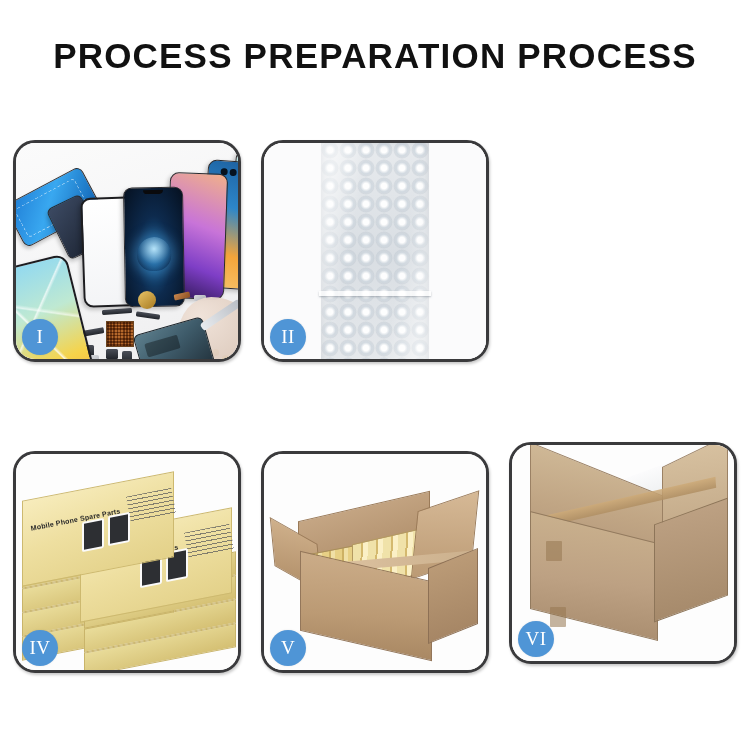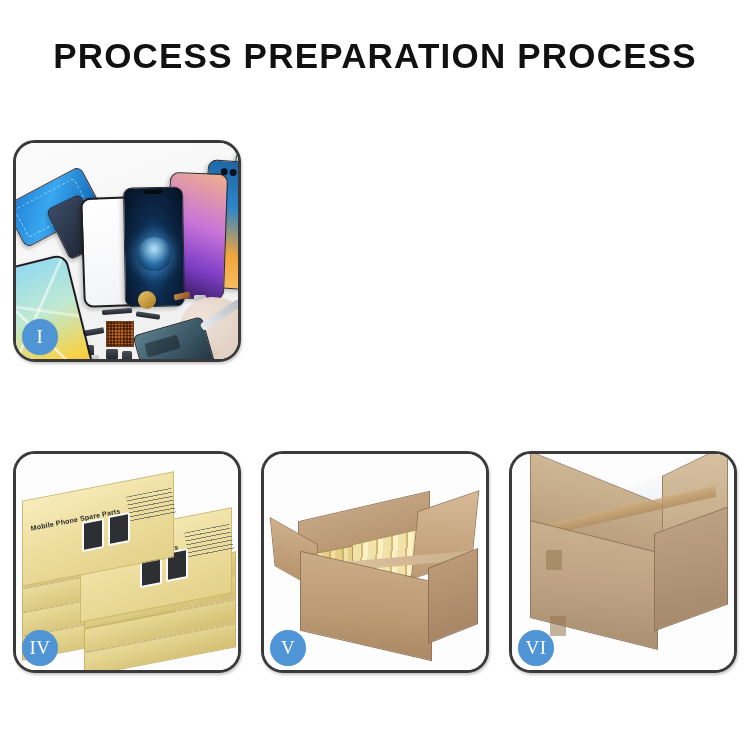--- a/index.html
+++ b/index.html
@@ -56,21 +56,21 @@
     box-sizing: border-box;
     background: #fdfdfd;
     overflow: hidden;
     box-shadow: 1px 2px 3px rgba(0,0,0,0.22);
   }
   .p1 { left: 13px;  top: 2px; }
   .p2 { left: 261px; top: 2px; }
   .p3 { left: 509px; top: 2px; }
   .p4 { left: 13px;  top: 313px; }
   .p5 { left: 261px; top: 313px; }
-  .p6 { left: 509px; top: 313px; }
+  .p6 { left: 509px; top: 304px; }
 
   .scene {
     position: absolute;
     inset: 0;
     overflow: hidden;
   }
 
   .badge {
     position: absolute;
     left: 6px;
@@ -433,20 +433,30 @@
       <div class="part flat" style="left:120px;top:170px;width:24px;height:5px;transform:rotate(8deg)"></div>
       <div class="part gold" style="left:196px;top:206px;width:7px;height:7px"></div>
       <div class="part gold" style="left:206px;top:212px;width:7px;height:7px"></div>
       <div class="backplate"></div>
       <div class="tool"></div>
       <div class="hand"></div>
     </div>
     <div class="badge">I</div>
   </div>
 
+  <div class="panel p2">
+    <div class="scene s2">
+      <div class="bw-side l"></div>
+      <div class="bw-side r"></div>
+      <div class="bw-strip"></div>
+      <div class="bw-sheen"></div>
+      <div class="bw-seam"></div>
+    </div>
+    <div class="badge">II</div>
+  </div>
 
 
   <div class="panel p4">
     <div class="scene s4">
       <div class="stack">
 
         <div class="kbox side" style="left:0px;  top:156px;"></div>
         <div class="kbox side" style="left:0px;  top:132px;"></div>
         <div class="kbox side" style="left:0px;  top:108px;"></div>
         <div class="kbox side" style="left:0px;  top:84px;"></div>

